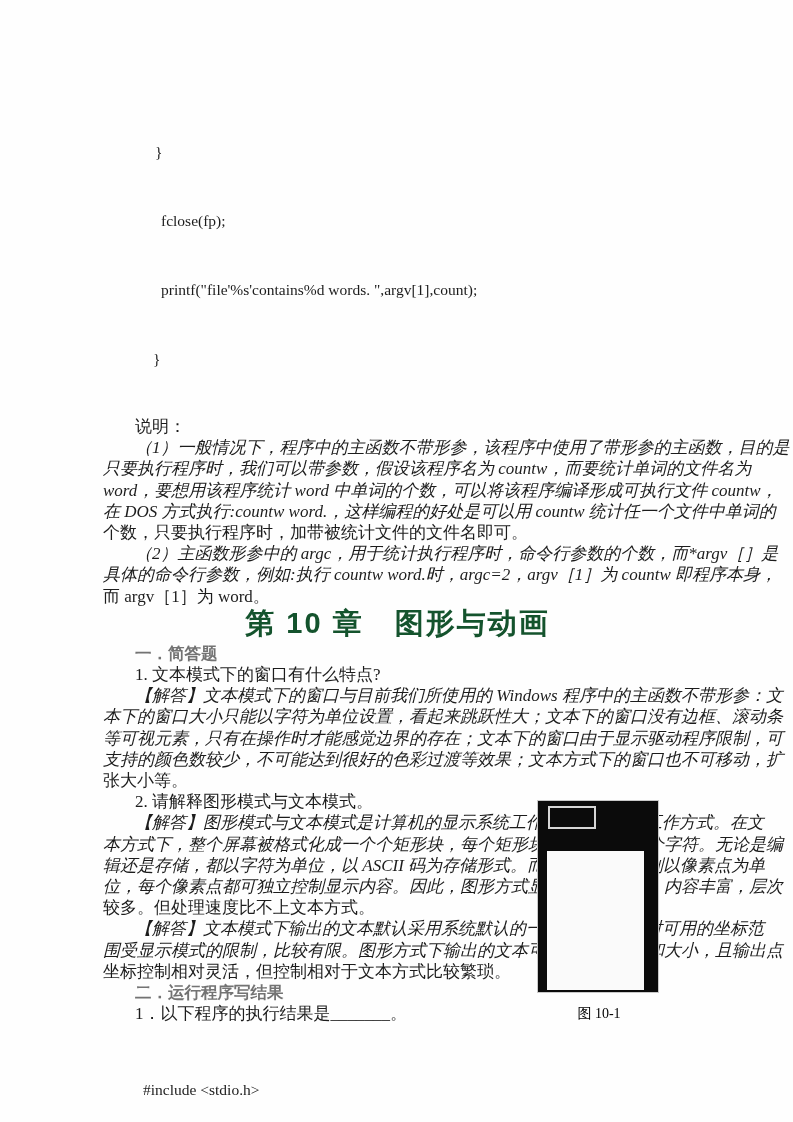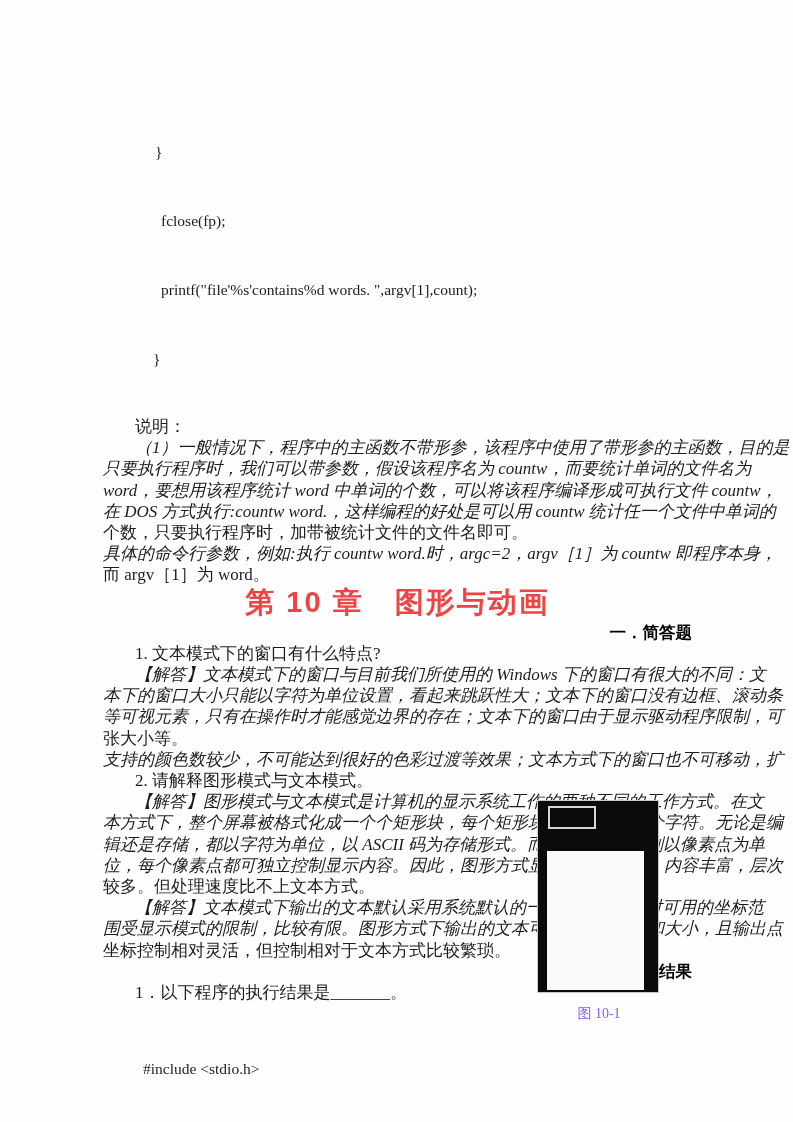--- a/index.html
+++ b/index.html
@@ -30,30 +30,29 @@
   .i52 { padding-left: 52px; }
   .i58 { padding-left: 58px; }
   .chapter {
     font-family: "Liberation Sans", "DejaVu Sans", sans-serif;
     font-weight: 700;
     font-size: 29px;
     line-height: 32px;
     text-align: center;
     letter-spacing: 2px;
     margin: 0 0 4px 0;
-    color: #ef4444;
+    color: #14532d;
   }
   .h2 {
     font-family: "Liberation Sans", "DejaVu Sans", sans-serif;
     font-weight: 700;
     font-size: 16.5px;
     line-height: 21.2px;
     padding-left: 32px;
-    color: #000000;
-    text-align: right;
+    color: #737373;
   }
   .mt14 { }
   
   .c2 { font-size: 15.5px; line-height: 23px; white-space: pre; margin-top: 8px; }
   
   .figure { position: absolute; left: 537px; top: 800px; width: 124px; }
   .fig-black {
     position: relative;
     width: 122px;
     height: 193px;
@@ -71,21 +70,21 @@
     position: absolute;
     left: 9px; top: 50px;
     width: 97px; height: 139px;
     background: #fafafa;
   }
   .fig-caption {
     margin-top: 12px;
     text-align: center;
     font-size: 14px;
     line-height: 18px;
-    color: #8b5cf6;
+    color: #000000;
   }
 </style>
 </head>
 <body>
 
 <div class="page">
   <div class="col">
 
     <div class="ct">
       <div class="i52">}</div>
@@ -98,34 +97,35 @@
 
     <div>
       <div class="bl j i32">（1）一般情况下，程序中的主函数不带形参，该程序中使用了带形参的主函数，目的是</div>
       <div class="bl j">只要执行程序时，我们可以带参数，假设该程序名为 countw，而要统计单词的文件名为</div>
       <div class="bl j">word，要想用该程序统计 word 中单词的个数，可以将该程序编译形成可执行文件 countw，</div>
       <div class="bl j">在 DOS 方式执行:countw word.，这样编程的好处是可以用 countw 统计任一个文件中单词的</div>
       <div class="bl">个数，只要执行程序时，加带被统计文件的文件名即可。</div>
     </div>
 
     <div>
+      <div class="bl j i32">（2）主函数形参中的 argc，用于统计执行程序时，命令行参数的个数，而*argv［］是</div>
       <div class="bl j">具体的命令行参数，例如:执行 countw word.时，argc=2，argv［1］为 countw 即程序本身，</div>
       <div class="bl">而 argv［1］为 word。</div>
     </div>
 
     <div class="chapter">第 10 章　图形与动画</div>
 
     <div class="h2">一．简答题</div>
     <div class="bl i32">1. 文本模式下的窗口有什么特点?</div>
     <div>
-      <div class="bl j i32">【解答】文本模式下的窗口与目前我们所使用的 Windows 下的窗口有很大的不同：文</div>
+      <div class="bl j i32">【解答】文本模式下的窗口与目前我们所使用的 Windows 程序中的主函数不带形参：文</div>
       <div class="bl j">本下的窗口大小只能以字符为单位设置，看起来跳跃性大；文本下的窗口没有边框、滚动条</div>
       <div class="bl j">等可视元素，只有在操作时才能感觉边界的存在；文本下的窗口由于显示驱动程序限制，可</div>
+      <div class="bl j">支持的颜色数较少，不可能达到很好的色彩过渡等效果；文本方式下的窗口也不可移动，扩</div>
       <div class="bl">张大小等。</div>
-      <div class="bl j">支持的颜色数较少，不可能达到很好的色彩过渡等效果；文本方式下的窗口也不可移动，扩</div>
     </div>
     <div class="bl i32">2. 请解释图形模式与文本模式。</div>
     <div>
       <div class="bl j i32">【解答】图形模式与文本模式是计算机的显示系统工作的两种不同的工作方式。在文</div>
       <div class="bl j">本方式下，整个屏幕被格式化成一个个矩形块，每个矩形块内只能显示一个字符。无论是编</div>
       <div class="bl j">辑还是存储，都以字符为单位，以 ASCII 码为存储形式。而图形工作方式则以像素点为单</div>
       <div class="bl j">位，每个像素点都可独立控制显示内容。因此，图形方式显示能力比较强，内容丰富，层次</div>
       <div class="bl">较多。但处理速度比不上文本方式。</div>
     </div>
     <div>

